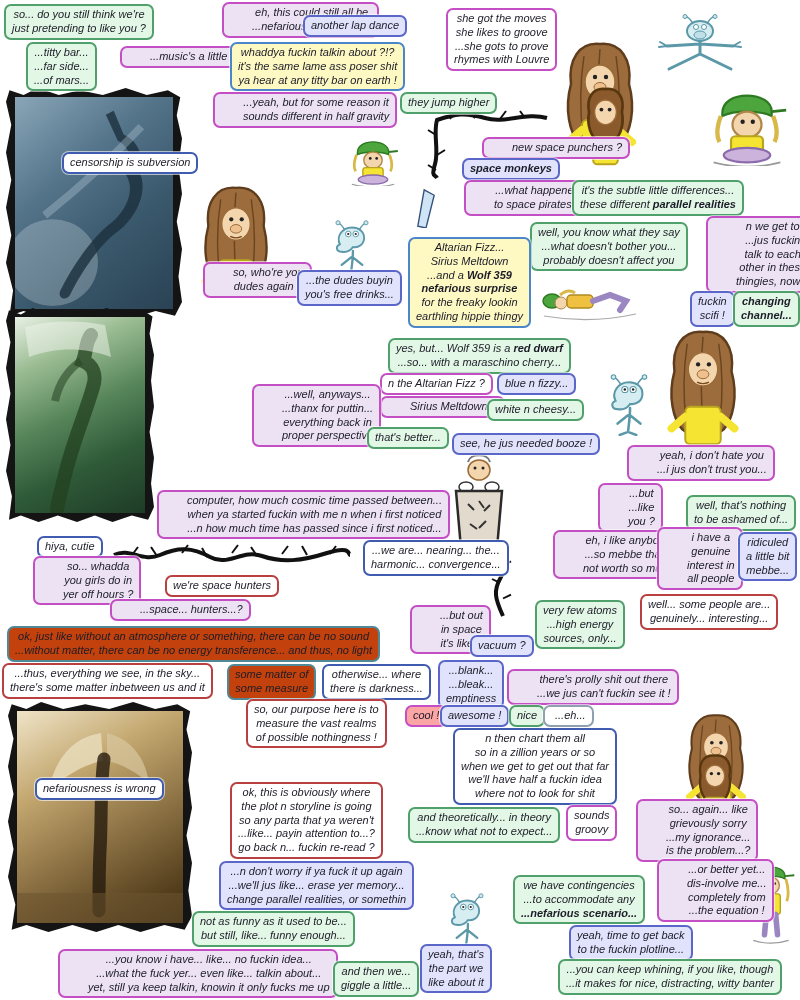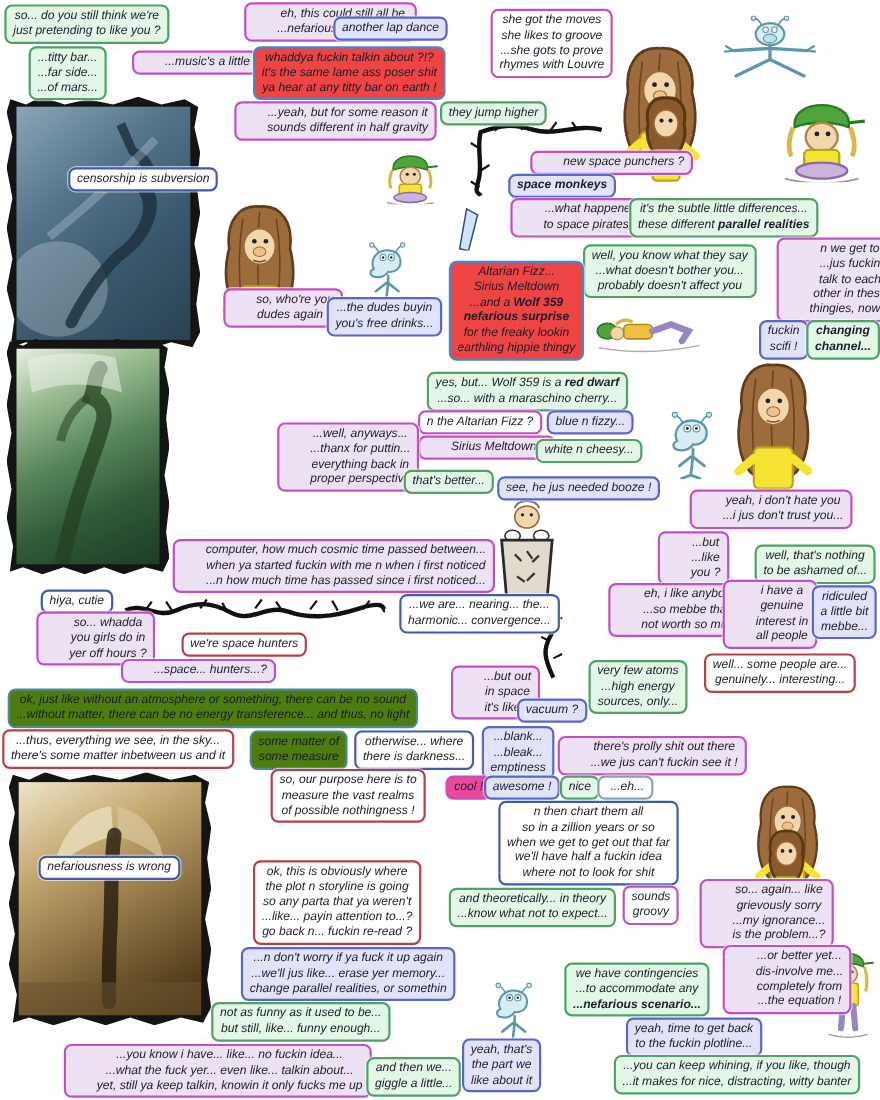--- a/index.html
+++ b/index.html
@@ -6,26 +6,26 @@
   #page{position:relative;width:800px;height:1000px;background:#fff;overflow:hidden;
         font-family:"Liberation Sans",sans-serif;}
   
   .b{position:absolute;width:max-content;max-width:420px;border:2px solid;border-radius:7px;
      padding:2px 6px;font-style:italic;font-size:11px;line-height:1.25;color:#1c1c28;
      text-align:center;white-space:pre-line;background:#fff;z-index:30;
      box-shadow:0 0 0 1px rgba(255,255,255,.6);}
   .g {background:#e3f7e6;border-color:#4fa06a;}
   .p {background:#ece2f3;border-color:#c44fc4;padding-left:28px;}
   .l {background:#e0e3fb;border-color:#5a66c8;}
-  .c {background:#ef4444;border-color:#4a86c8;}
+  .c {background:#fef9c3;border-color:#4a86c8;}
   .wr{background:#ffffff;border-color:#b84040;}
-  .wt{background:#4d7c0f;border-color:#4f8896;}
+  .wt{background:#c2410c;border-color:#4f8896;}
   .wb{background:#ffffff;border-color:#3f5cb0;}
   .wm{background:#ffffff;border-color:#c44fc4;}
-  .pk{background:#ec4899;border-color:#c44fc4;}
+  .pk{background:#fca5a5;border-color:#c44fc4;}
   .wg{background:#ffffff;border-color:#8fa0b0;padding-left:10px;}
   .bold{font-weight:bold;}
   
   .ph{position:absolute;z-index:10;}
   .ink{position:absolute;inset:0;background:#141414;
     clip-path:polygon(2% 1%,10% 3%,18% 0%,30% 3%,42% 1%,55% 3%,68% 0%,80% 3%,92% 1%,99% 4%,
       97% 12%,100% 22%,98% 34%,100% 46%,97% 58%,100% 70%,98% 82%,100% 93%,96% 99%,85% 97%,
       72% 100%,60% 97%,48% 100%,35% 97%,22% 100%,10% 97%,2% 99%,4% 88%,0% 76%,3% 64%,0% 52%,
       3% 40%,0% 28%,3% 16%,0% 6%);}
   .im{position:absolute;inset:9px;overflow:hidden;}

